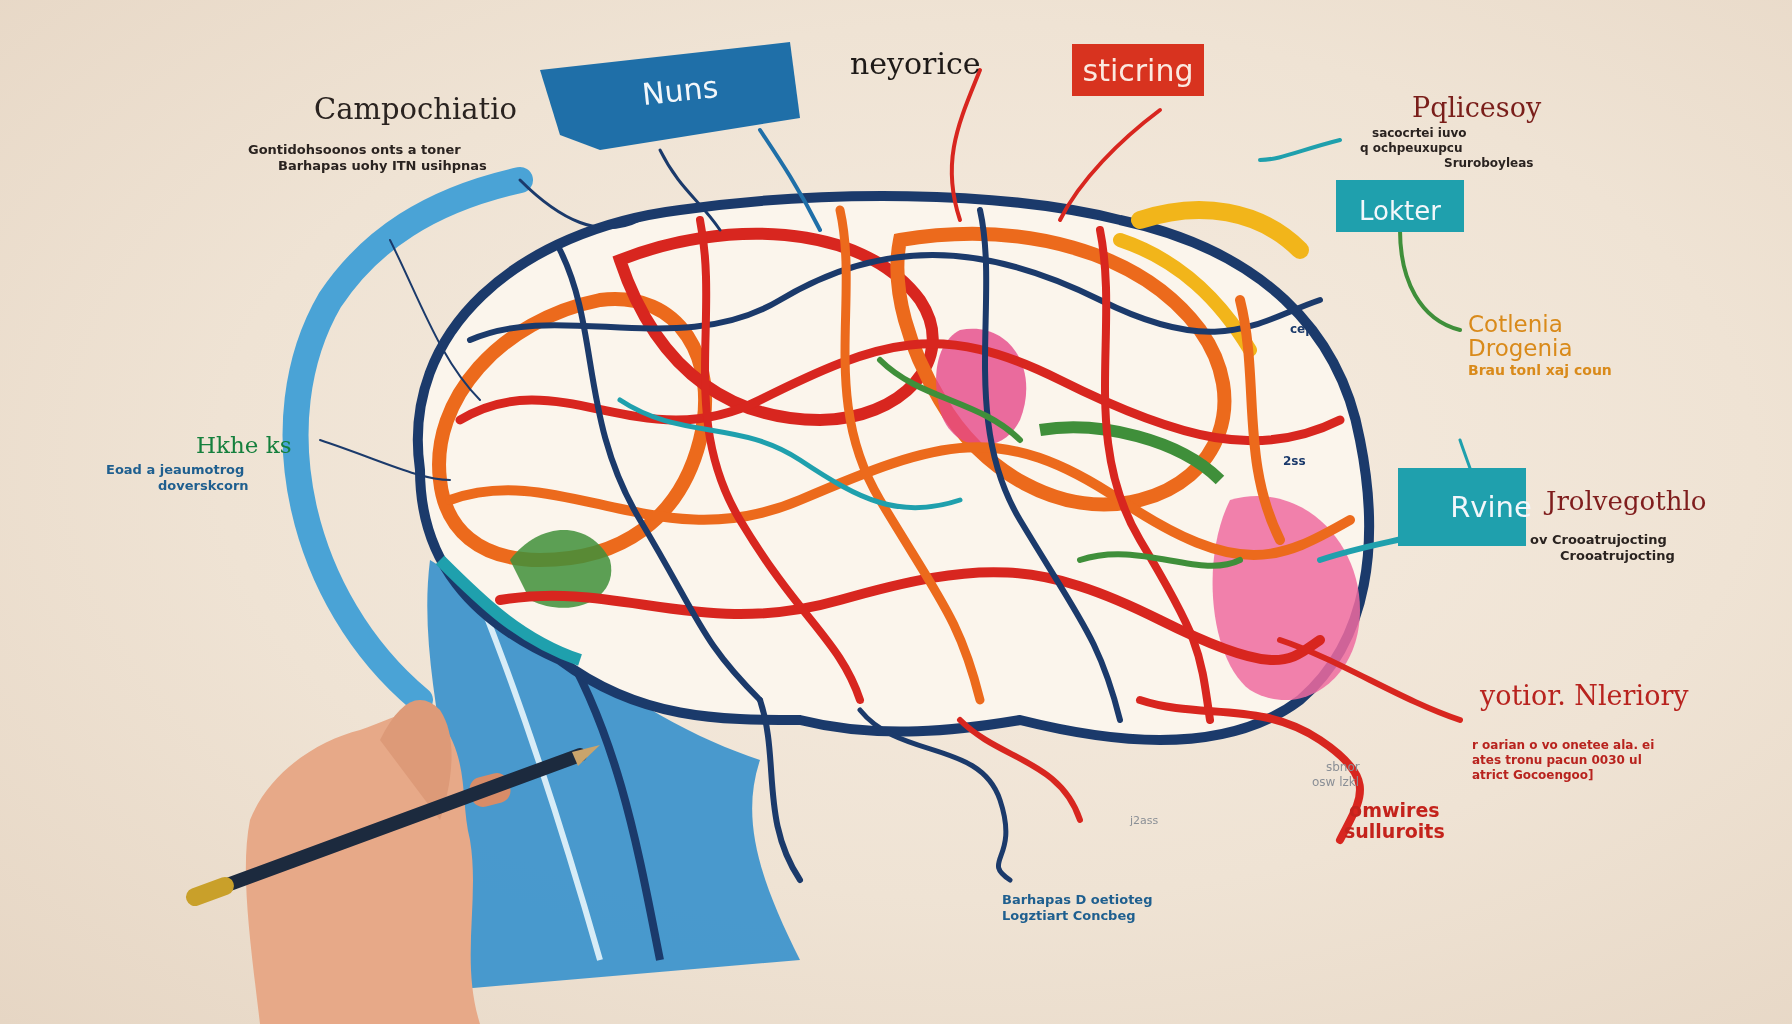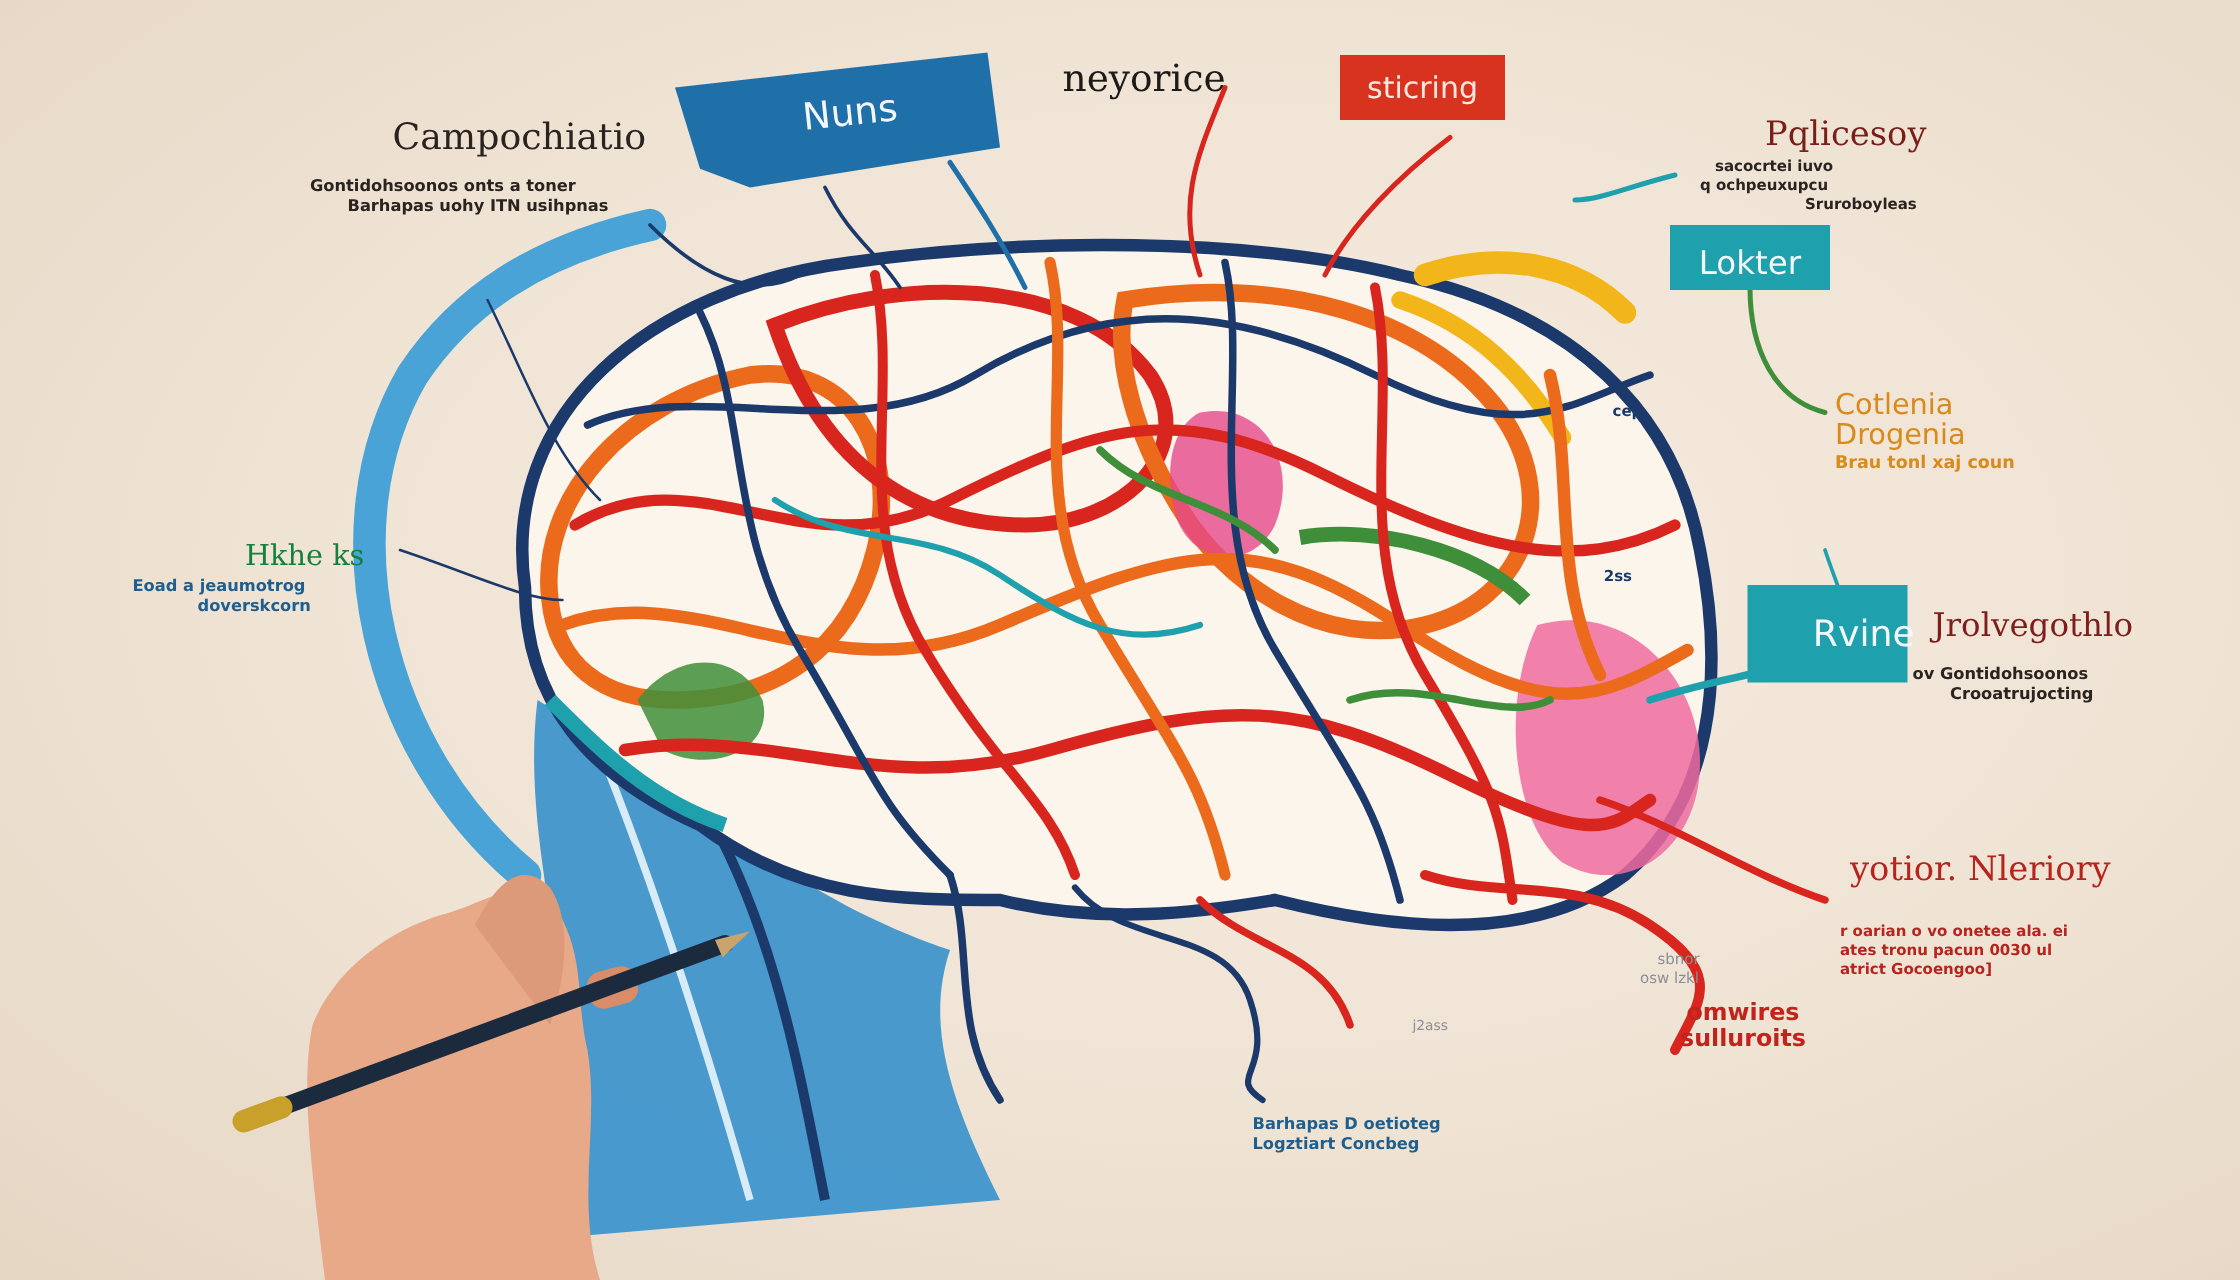--- a/index.html
+++ b/index.html
@@ -91,21 +91,21 @@
 <div class="abs label-title" style="left:314px; top:92px; font-size:29px; color:#2a2320;">Campochiatio</div>
 <div class="abs label-sub" style="left:248px; top:142px; font-size:13px; color:#2a2320; ">
   <div>Gontidohsoonos onts a toner</div>
   <div style="padding-left:30px;">Barhapas uohy ITN usihpnas</div>
 </div>
 
 <div class="abs banner" style="left:580px; top:58px; width:200px; height:64px; font-size:30px; transform:rotate(-6deg);">Nuns</div>
 
 <div class="abs label-title" style="left:850px; top:46px; font-size:30px; color:#1e1a18;">neyorice</div>
 
-<div class="abs banner" style="left:1072px; top:44px; width:132px; height:52px; font-size:24px; color:#fbe9e0;">sticring</div>
+<div class="abs banner" style="left:1072px; top:44px; width:132px; height:52px; font-size:30px; color:#fbe9e0;">sticring</div>
 
 <div class="abs label-title" style="left:1412px; top:92px; font-size:27px; color:#7a1e1a;">Pqlicesoy</div>
 <div class="abs label-sub" style="left:1360px; top:126px; font-size:12px; color:#2a2320;">
   <div style="padding-left:12px;">sacocrtei iuvo</div>
   <div>q ochpeuxupcu</div>
   <div style="padding-left:84px;">Sruroboyleas</div>
 </div>
 
 <div class="abs banner" style="left:1336px; top:180px; width:128px; height:61px; font-size:26px;">Lokter</div>
 
@@ -121,21 +121,21 @@
 <div class="abs label-title" style="left:196px; top:432px; font-size:23px; color:#15803d;">Hkhe ks</div>
 <div class="abs label-sub" style="left:106px; top:462px; font-size:13px; color:#1f5f8f;">
   <div>Eoad a jeaumotrog</div>
   <div style="padding-left:52px;">doverskcorn</div>
 </div>
 
 <div class="abs banner" style="left:1398px; top:468px; width:128px; height:78px; font-size:29px;padding-left:29px;">Rvine</div>
 
 <div class="abs label-title" style="left:1546px; top:486px; font-size:26px; color:#7f1d1d;">Jrolvegothlo</div>
 <div class="abs label-sub" style="left:1530px; top:532px; font-size:13px; color:#2a2320;">
-  <div>ov Gontidohsoonos</div>
+  <div>ov Crooatrujocting</div>
   <div style="padding-left:30px;">Crooatrujocting</div>
 </div>
 
 <div class="abs label-title" style="left:1480px; top:680px; font-size:27px; color:#b8231e;">yotior. Nleriory</div>
 <div class="abs label-sub" style="left:1472px; top:738px; font-size:12px; color:#b8231e;">
   <div>r oarian o vo onetee ala. ei</div>
   <div>ates tronu pacun 0030 ul</div>
   <div>atrict Gocoengoo]</div>
 </div>
 

